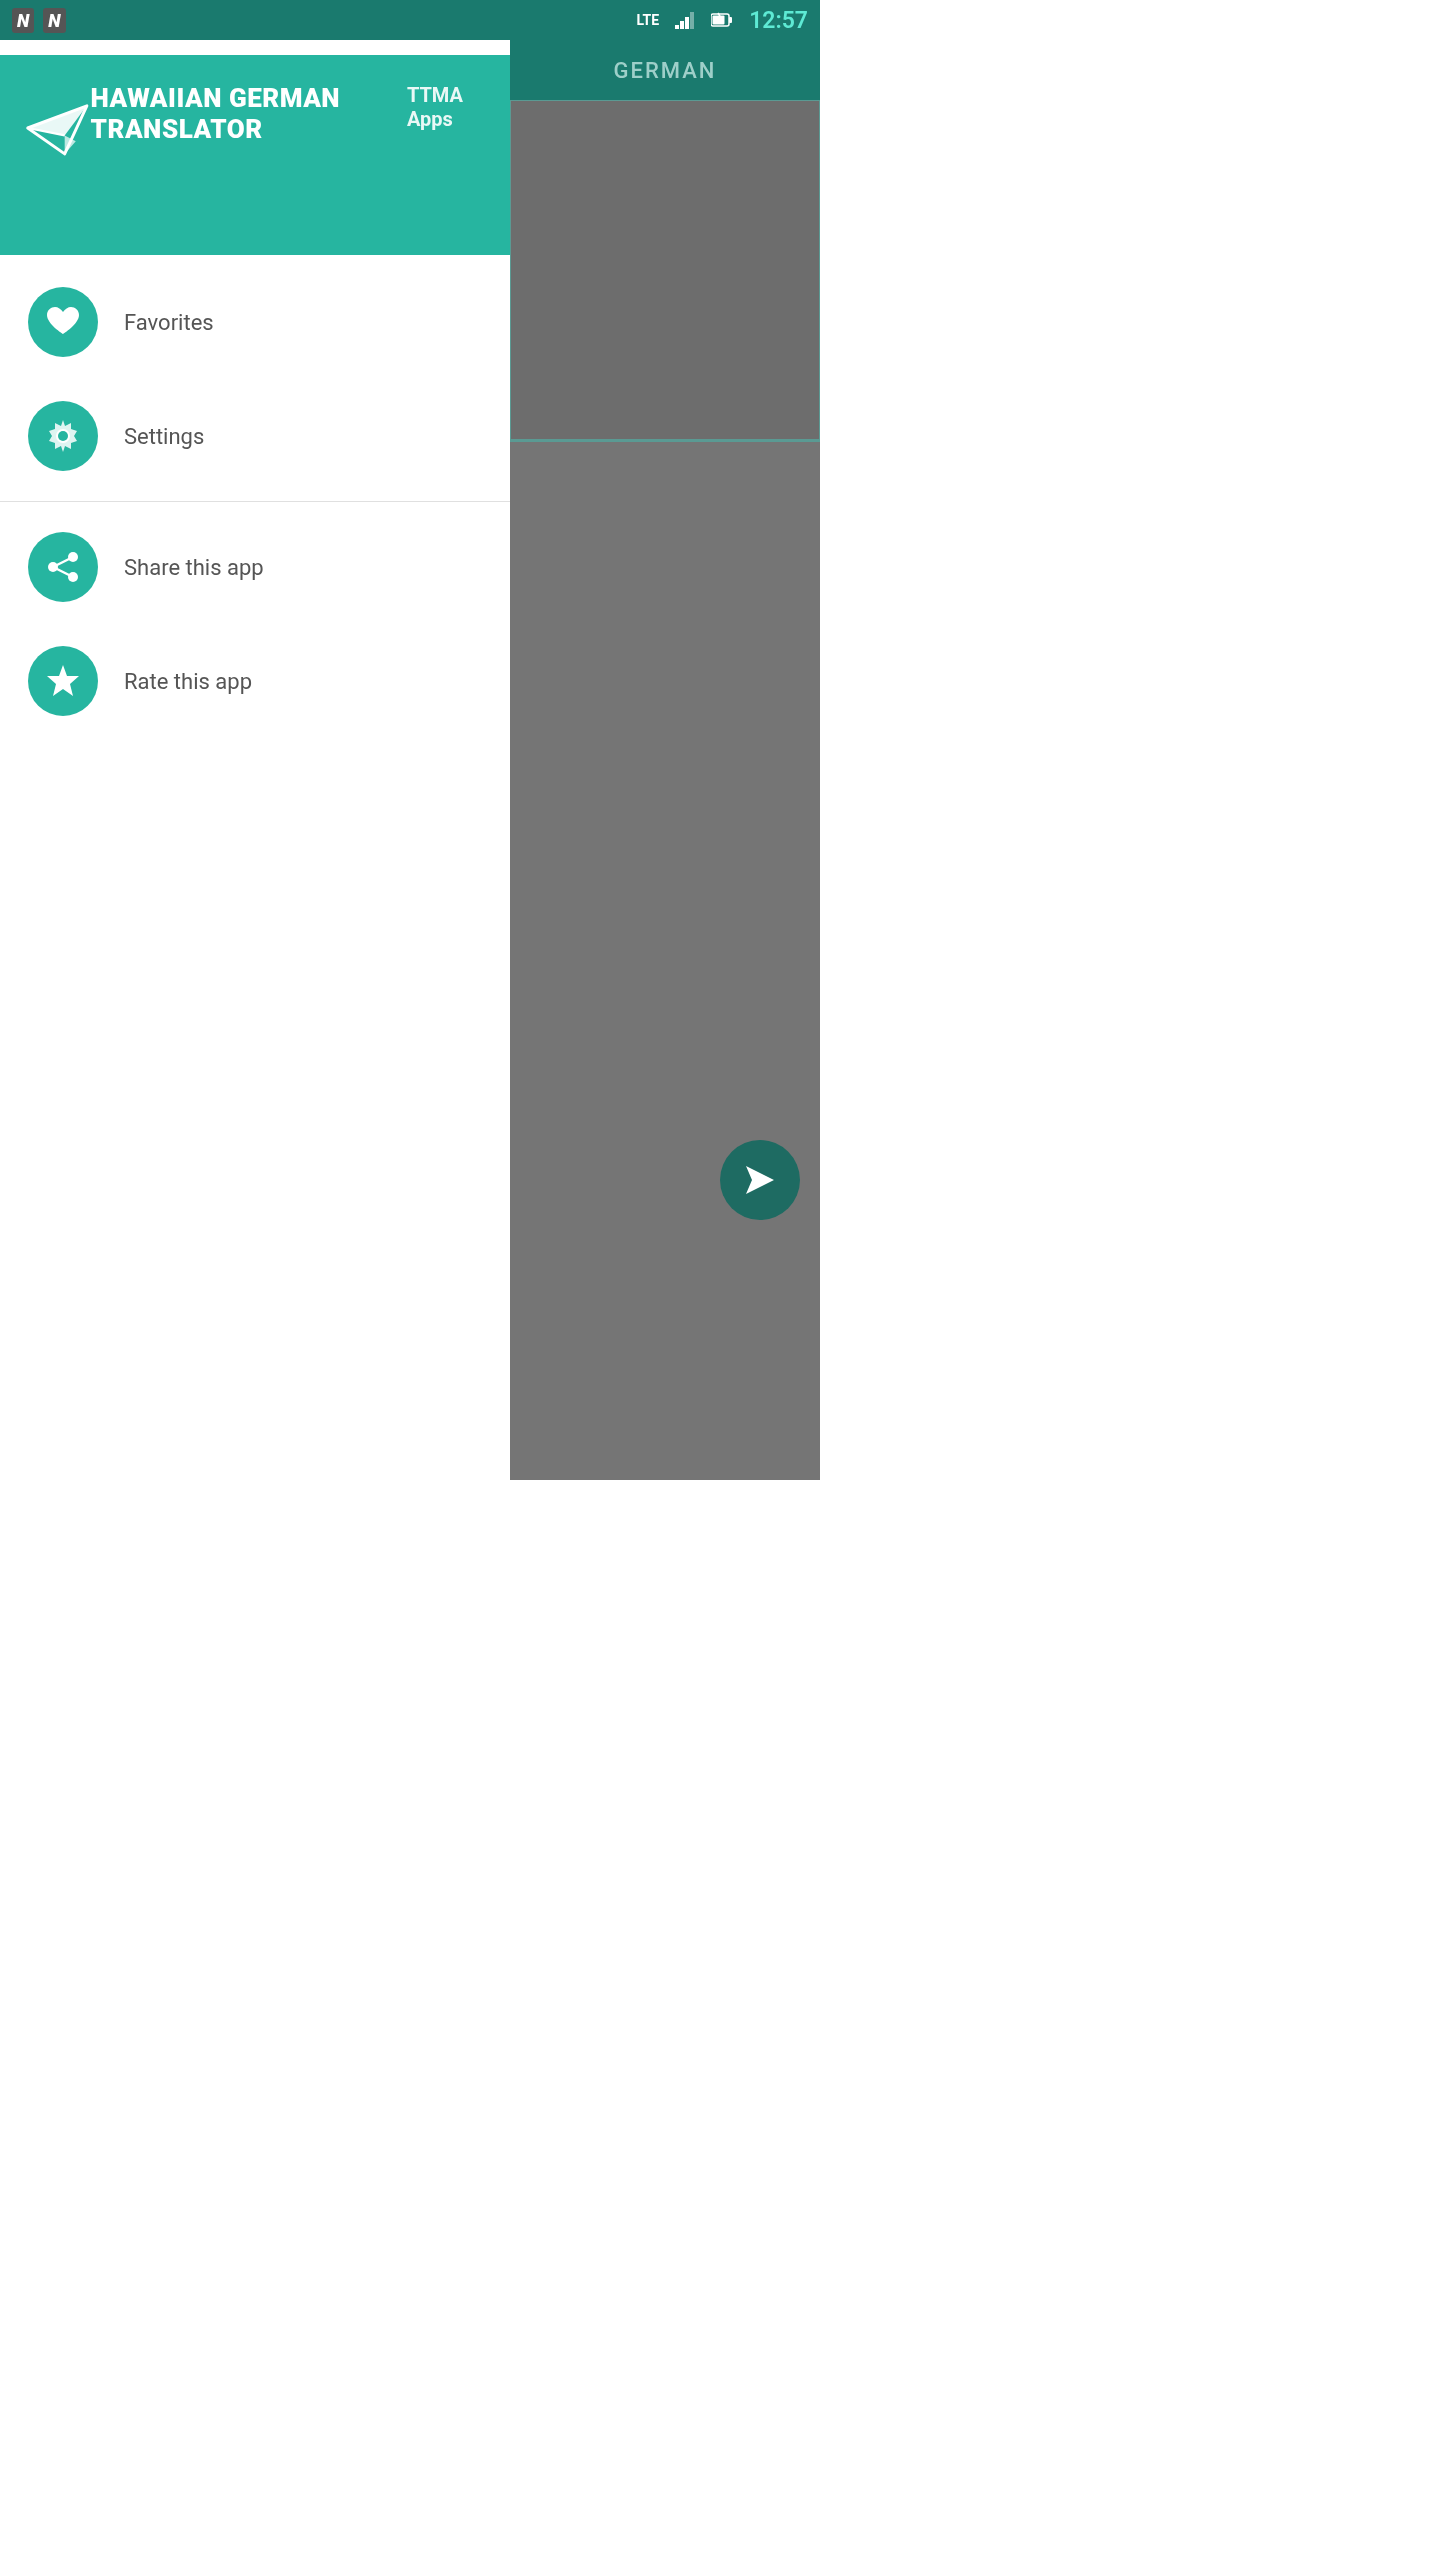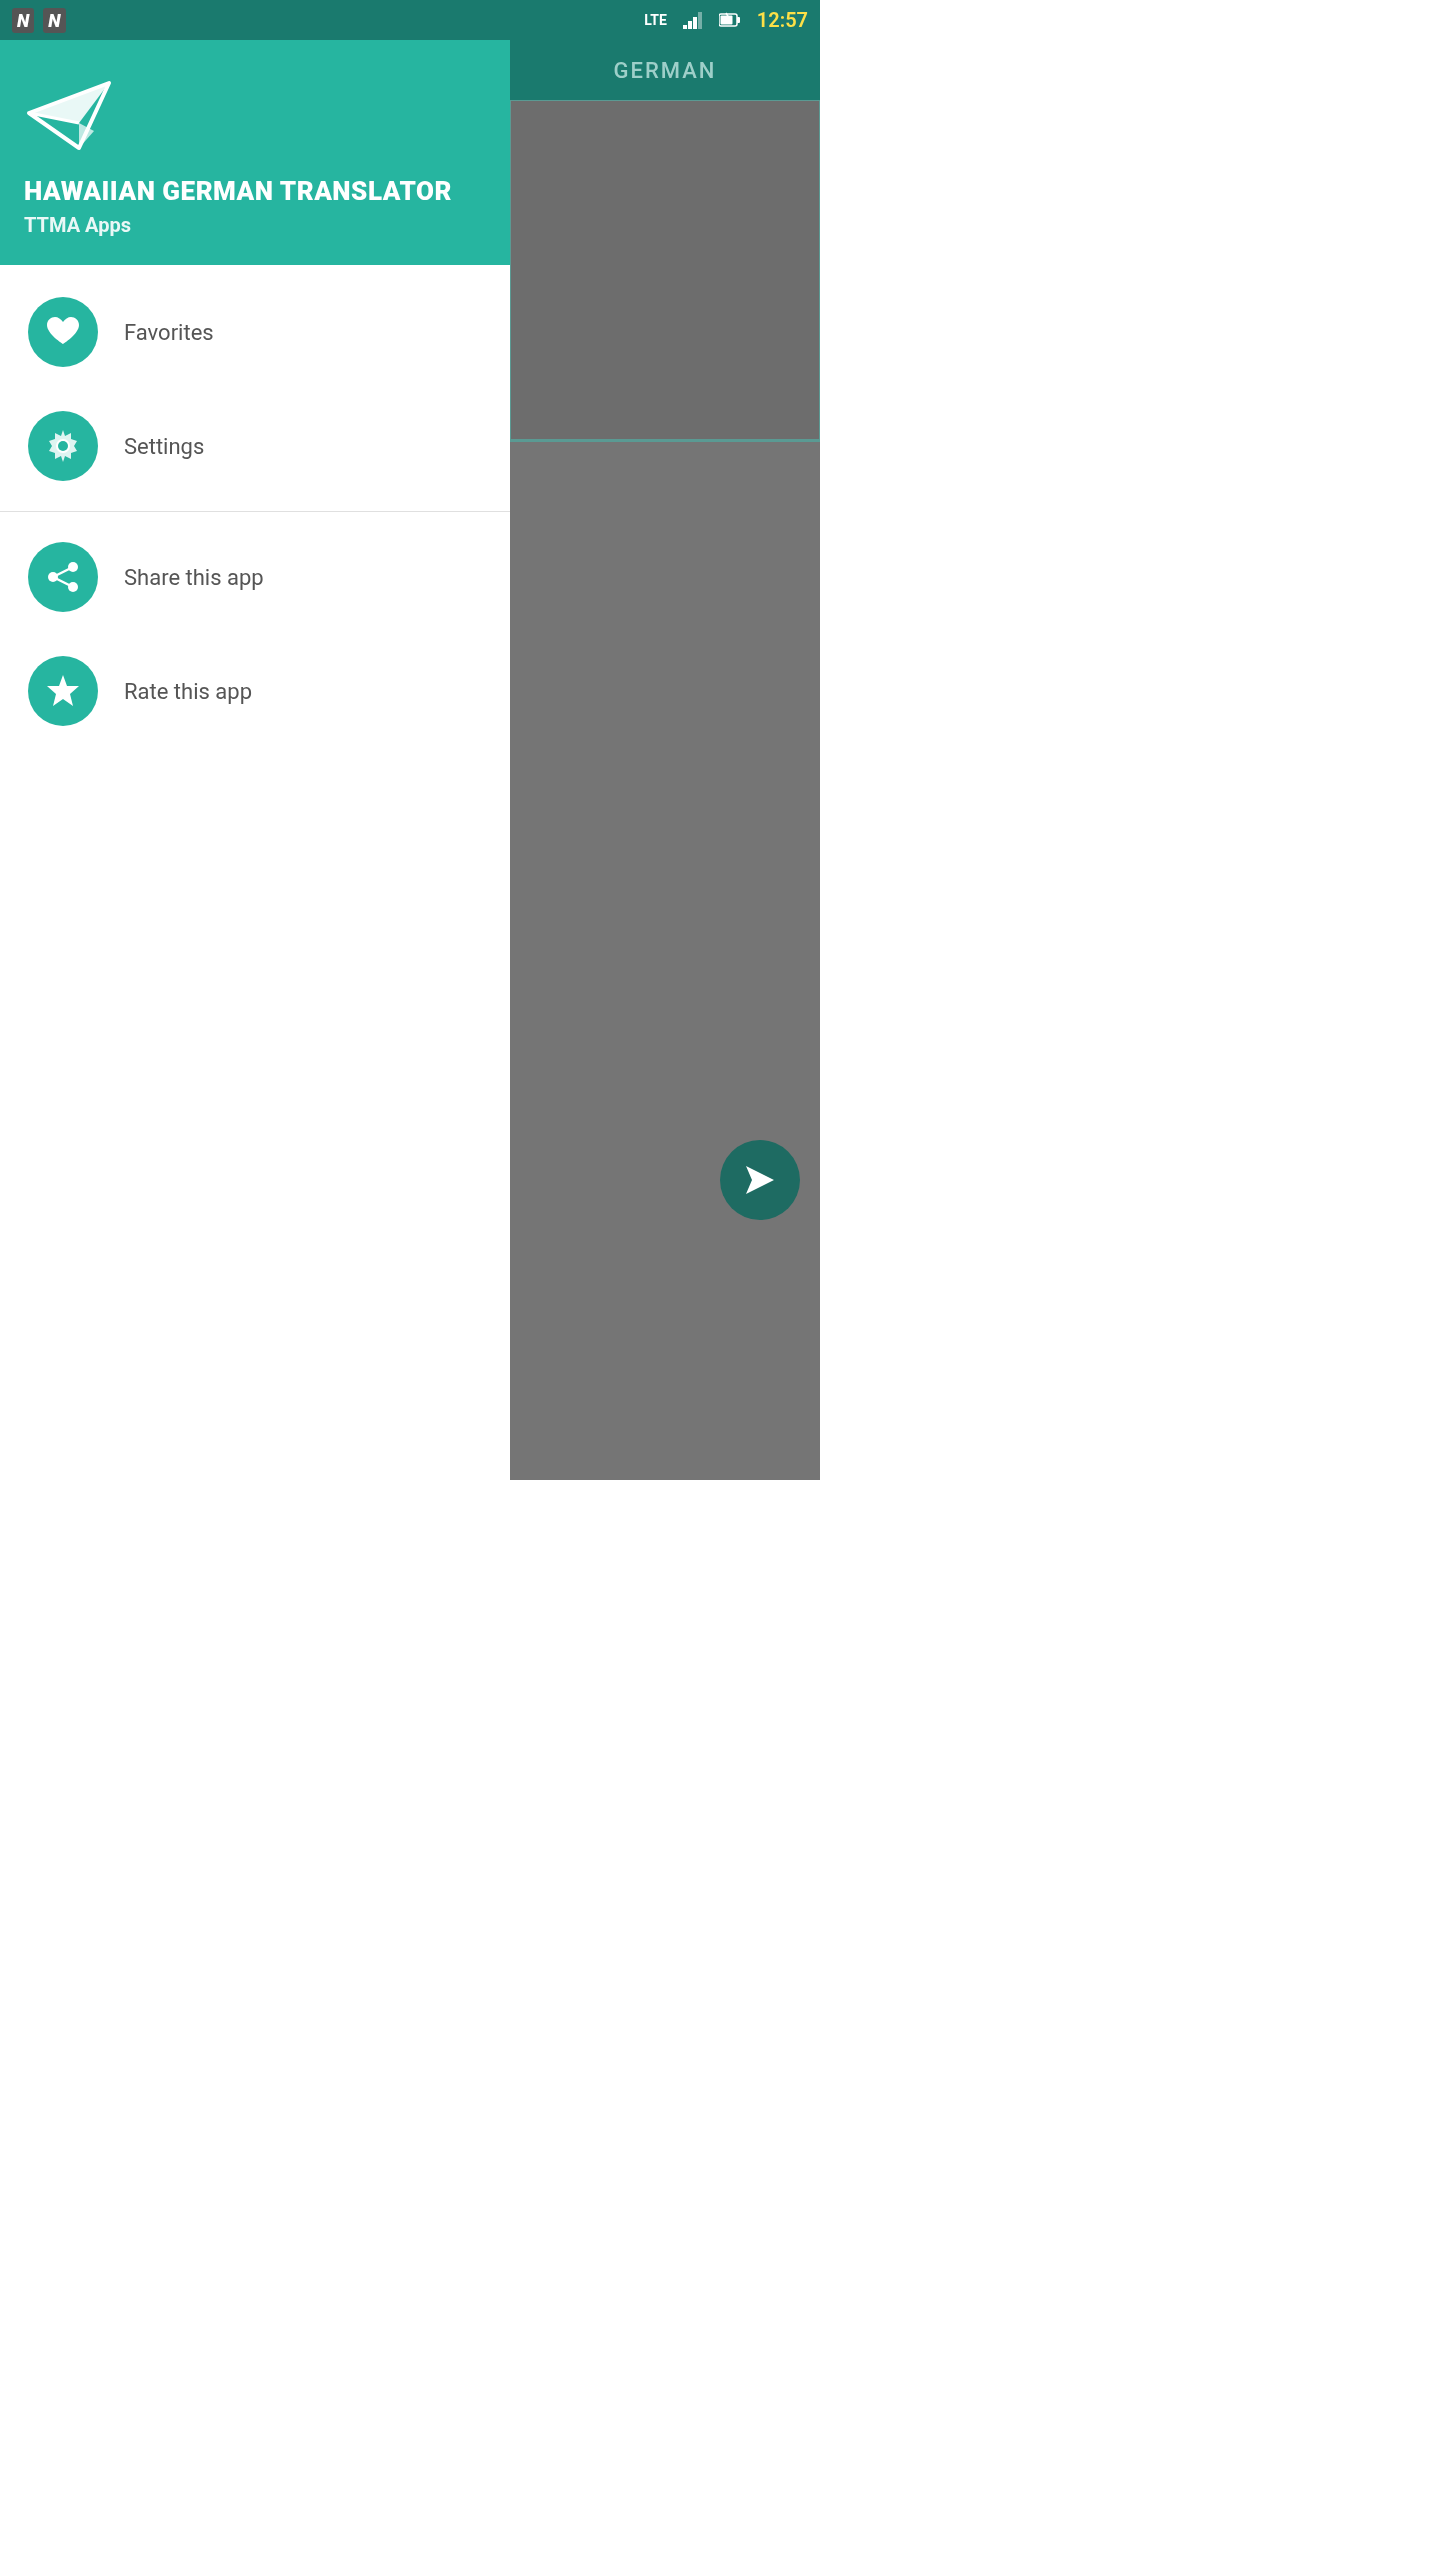--- a/index.html
+++ b/index.html
@@ -33,23 +33,23 @@
     }
     .status-right {
       display: flex;
       align-items: center;
       gap: 16px;
       color: white;
       font-size: 18px;
       font-weight: 500;
     }
     .time {
-      font-size: 20px;
+      font-size: 23px;
       font-weight: 600;
-      color: #fde047;
+      color: #5eead4;
     }
     .lte-text {
       font-size: 14px;
       font-weight: bold;
       color: white;
     }
 
     
     .main-container {
       position: absolute;
@@ -69,22 +69,23 @@
       flex-direction: column;
       z-index: 50;
     }
 
     
     .drawer-header {
       background: #26b5a0;
       padding: 28px 24px 28px 24px;
       min-height: 200px;
       display: flex;
-      flex-direction: column;
+      flex-direction: row;
       justify-content: flex-end;
+      margin-top: 15px;
     }
 
     .app-logo {
       width: 90px;
       height: 90px;
       margin-bottom: 18px;
     }
 
     .app-title {
       font-size: 26px;

